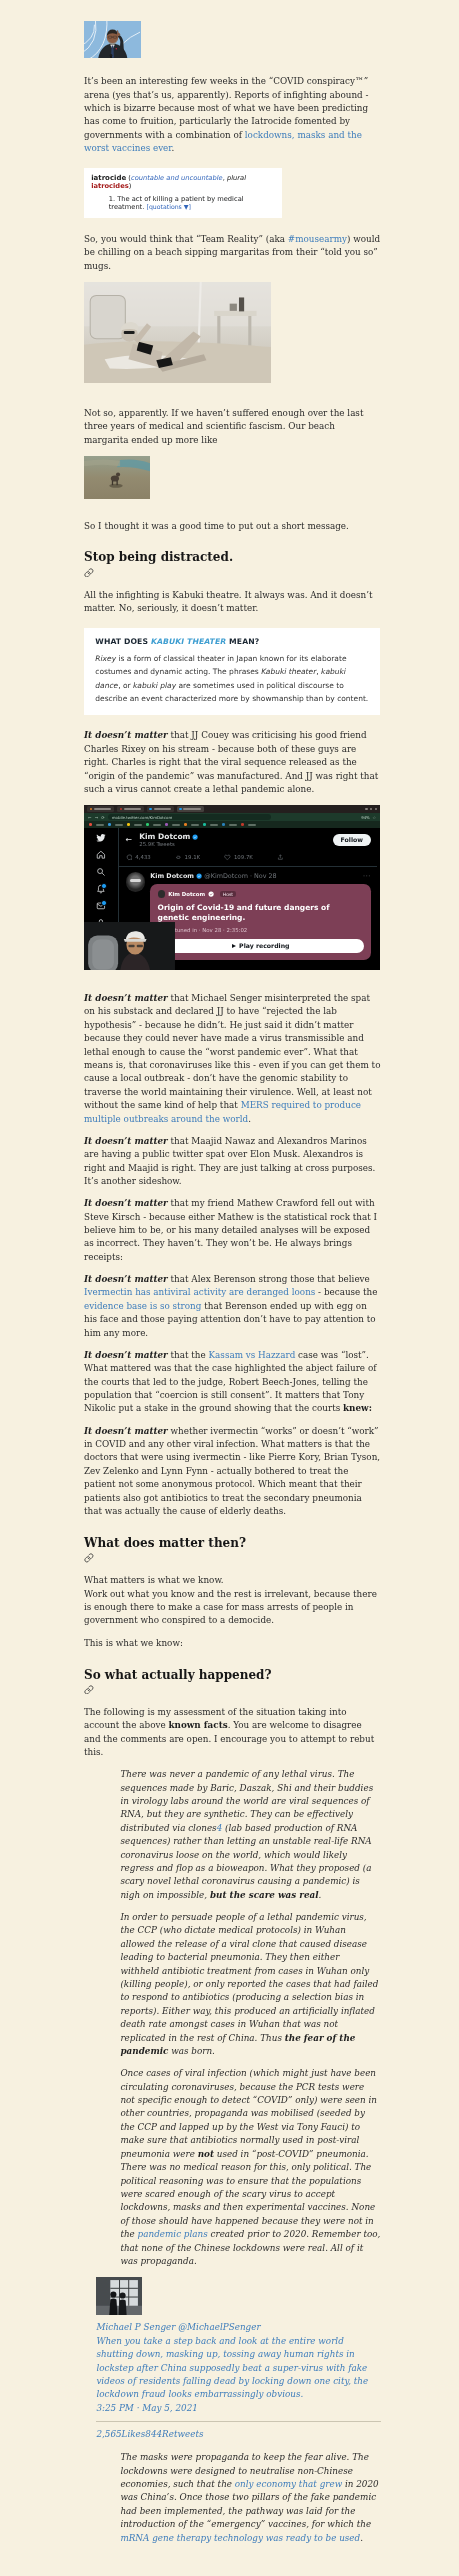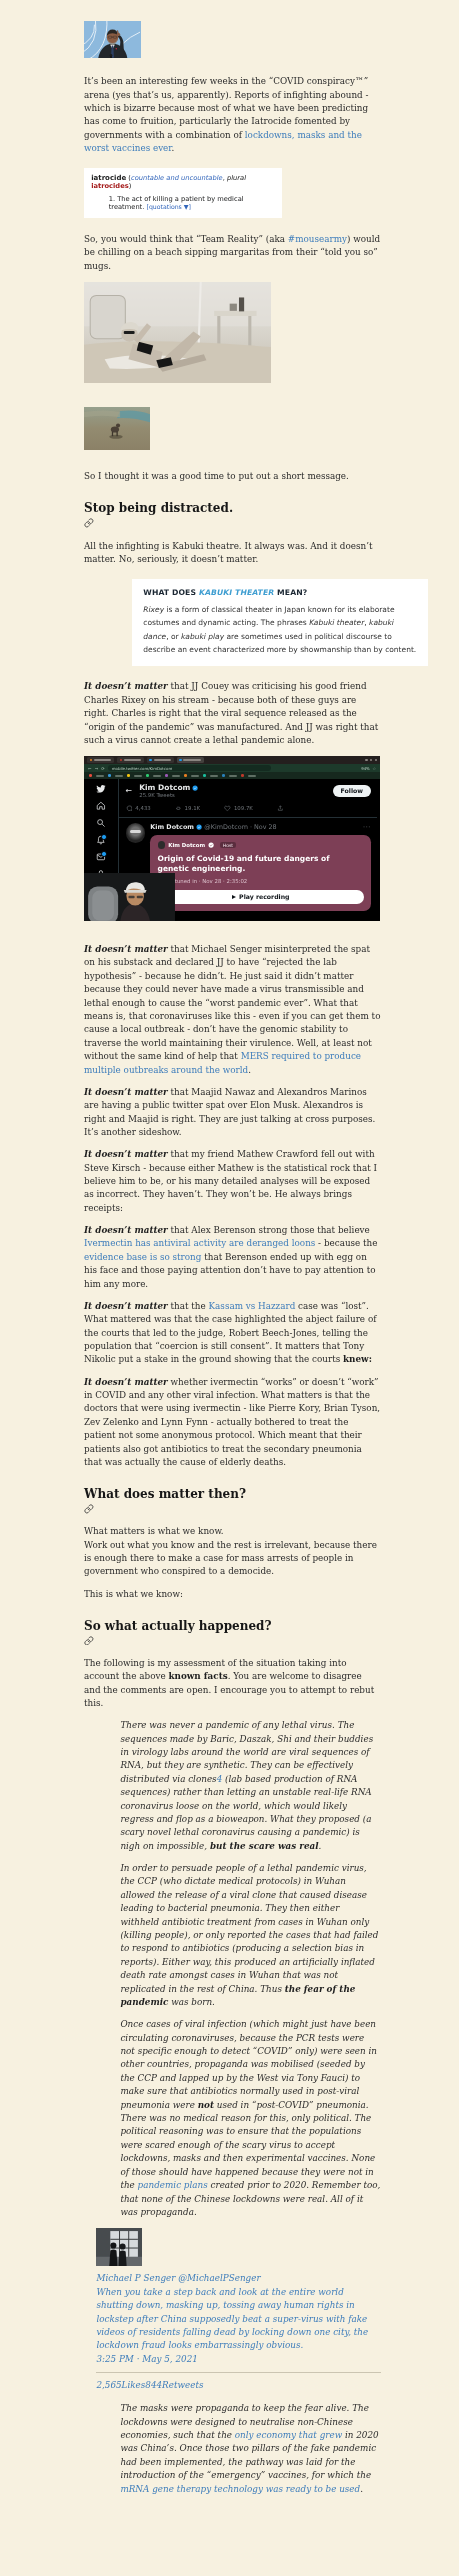--- a/index.html
+++ b/index.html
@@ -23,21 +23,21 @@
   .media{margin:3.1px 0 17.5px;}
   .tedros-sm{width:57px;height:37px;}
   .bw-beach{width:187px;height:101px;margin:4.1px 0 24px;}
   .mud{width:66px;height:43px;margin:3.1px 0 20.6px;}
   .media svg{width:100%;height:100%;display:block;}
   .defbox{background:#fff;margin:12.4px 0 14.4px;}
   .iatro{width:184px;padding:6.2px 7.2px 7.2px;}
   .iatro-head{font-size:6.7px;color:#202122;}
   .iatro-head strong{font-size:7px;}
   .iatro-def{font-size:6.7px;color:#202122;margin:5.2px 0 0 17.5px;}
-  .kabuki{width:273px;padding:9.3px 11.3px 10.3px;margin-left:48px;}
+  .kabuki{width:273px;padding:9.3px 11.3px 10.3px;}
   .kabuki-h{font-size:7.7px;font-weight:700;color:#1b2733;margin-bottom:6.2px;letter-spacing:0.1px;}
   .kabuki-h .kablue{color:#3f9ed1;font-style:italic;}
   .kabuki-b{font-size:7.5px;line-height:1.75;color:#333;}
   
   .kd{position:relative;width:296px;height:165px;background:#000;overflow:hidden;margin:3.1px 0 21.6px;font-family:"DejaVu Sans","Liberation Sans",sans-serif;}
   .kd-tabs{height:7.7px;background:#241f1e;display:flex;align-items:center;gap:3.1px;padding:0 3.1px;}
   .kd-tab{display:flex;align-items:center;gap:1.5px;background:#35302e;border-radius:1.5px;height:5.7px;padding:0 2.6px;}
   .kd-tab.act{background:#44403d;}
   .fava{width:2.6px;height:2.6px;border-radius:50%;}
   .kd-tabbar-stub{width:17.5px;height:2.1px;background:#8a8580;border-radius:1px;}
@@ -158,20 +158,21 @@
       <path d="M95,120 L152,136 L146,166 L86,150 Z" fill="#c6bcae"></path>
       <path d="M106,116 L134,123 L129,141 L102,133 Z" fill="#161616"></path>
       <path d="M140,152 L168,146 L172,161 L145,167 Z" fill="#161616"></path>
       <circle cx="88" cy="100" r="16" fill="#c9c0b2"></circle>
       <path d="M70,94 Q76,76 94,78 Q108,80 104,96 Q96,88 70,94 Z" fill="#dcd8ce"></path>
       <rect x="77" y="95" width="21" height="6" rx="2" fill="#1c1c1c"></rect>
       <path d="M96,112 L122,80 L130,87 L105,119 Z" fill="#c6bcae"></path>
     </svg>
   </div>
 
+  <p class="para"><span>Not so, apparently. If we haven’t suffered enough over the last three years of medical and scientific fascism. Our beach margarita ended up more like</span></p>
 
   <div class="media mud">
     <svg viewBox="0 0 128 84" preserveAspectRatio="none">
       <defs>
             <linearGradient id="mg" x1="0" y1="0" x2="0" y2="1">
               <stop offset="0" stop-color="#96a08d"></stop>
               <stop offset="0.5" stop-color="#938b70"></stop>
               <stop offset="1" stop-color="#8b8167"></stop>
             </linearGradient>
           </defs>

